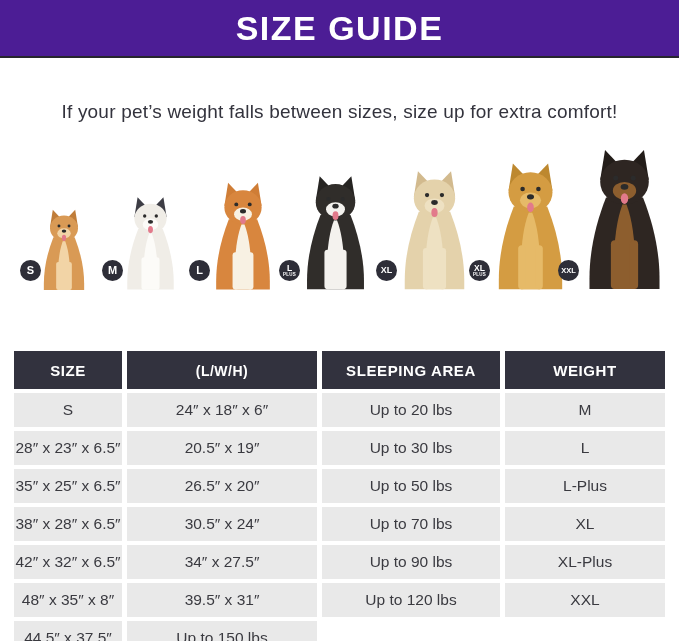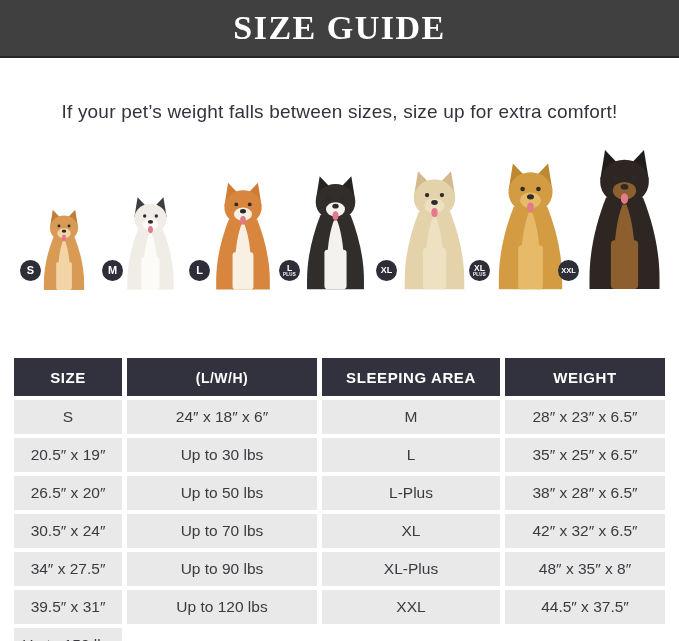--- a/index.html
+++ b/index.html
@@ -3,22 +3,22 @@
 <meta charset="utf-8">
 <style>
   * { margin:0; padding:0; box-sizing:border-box; }
   html,body { background:#ffffff; }
   body {
     width:679px; height:641px; overflow:hidden; position:relative;
     font-family:"Liberation Sans", sans-serif;
   }
   
   .header-bar {
-    height:58px; background:#404040; border-bottom:2px solid #26262e;
-    display:flex; align-items:center; justify-content:center;font-family:Liberation Serif, serif;
+    height:58px; background:#4c1d95; border-bottom:2px solid #26262e;
+    display:flex; align-items:center; justify-content:center;
   }
   .header-bar h1 {
     color:#ffffff; font-size:34px; font-weight:bold; letter-spacing:1.5px;
   }
   
   .subtitle {
     margin-top:43px; text-align:center; color:#33333d; font-size:19px;
     letter-spacing:0.2px;
   }
   
@@ -47,21 +47,21 @@
   .badge .b-sub:empty { display:none; }
   
   .size-table {
     display:grid; grid-template-columns:108px 190px 178px 160px;
     column-gap:5px; row-gap:4px;
     width:651px; margin:54px 0 0 14px;
   }
   .th {
     background:#32323e; color:#ffffff; height:38px;
     display:flex; flex-direction:column; align-items:center; justify-content:center;
-    font-weight:bold; font-size:15px; letter-spacing:0.6px;margin-top:7px;
+    font-weight:bold; font-size:15px; letter-spacing:0.6px;
   }
   .th .th-sub { font-size:14px; letter-spacing:0.5px; margin-top:2px; }
   .td {
     background:#e9e9e9; color:#3a3a40; height:34px;
     display:flex; align-items:center; justify-content:center; font-size:15.5px;
   }
 </style>
 </head>
 <body>
 
@@ -171,20 +171,21 @@
   </div>
   <div class="th">
     <span>SLEEPING AREA</span>
   </div>
   <div class="th">
     <span>WEIGHT</span>
   </div>
 
   <div class="td">S</div>
   <div class="td">24″ x 18″ x 6″</div>
+  <div class="td">Up to 20 lbs</div>
 
   <div class="td">M</div>
   <div class="td">28″ x 23″ x 6.5″</div>
   <div class="td">20.5″ x 19″</div>
   <div class="td">Up to 30 lbs</div>
 
   <div class="td">L</div>
   <div class="td">35″ x 25″ x 6.5″</div>
   <div class="td">26.5″ x 20″</div>
   <div class="td">Up to 50 lbs</div>

